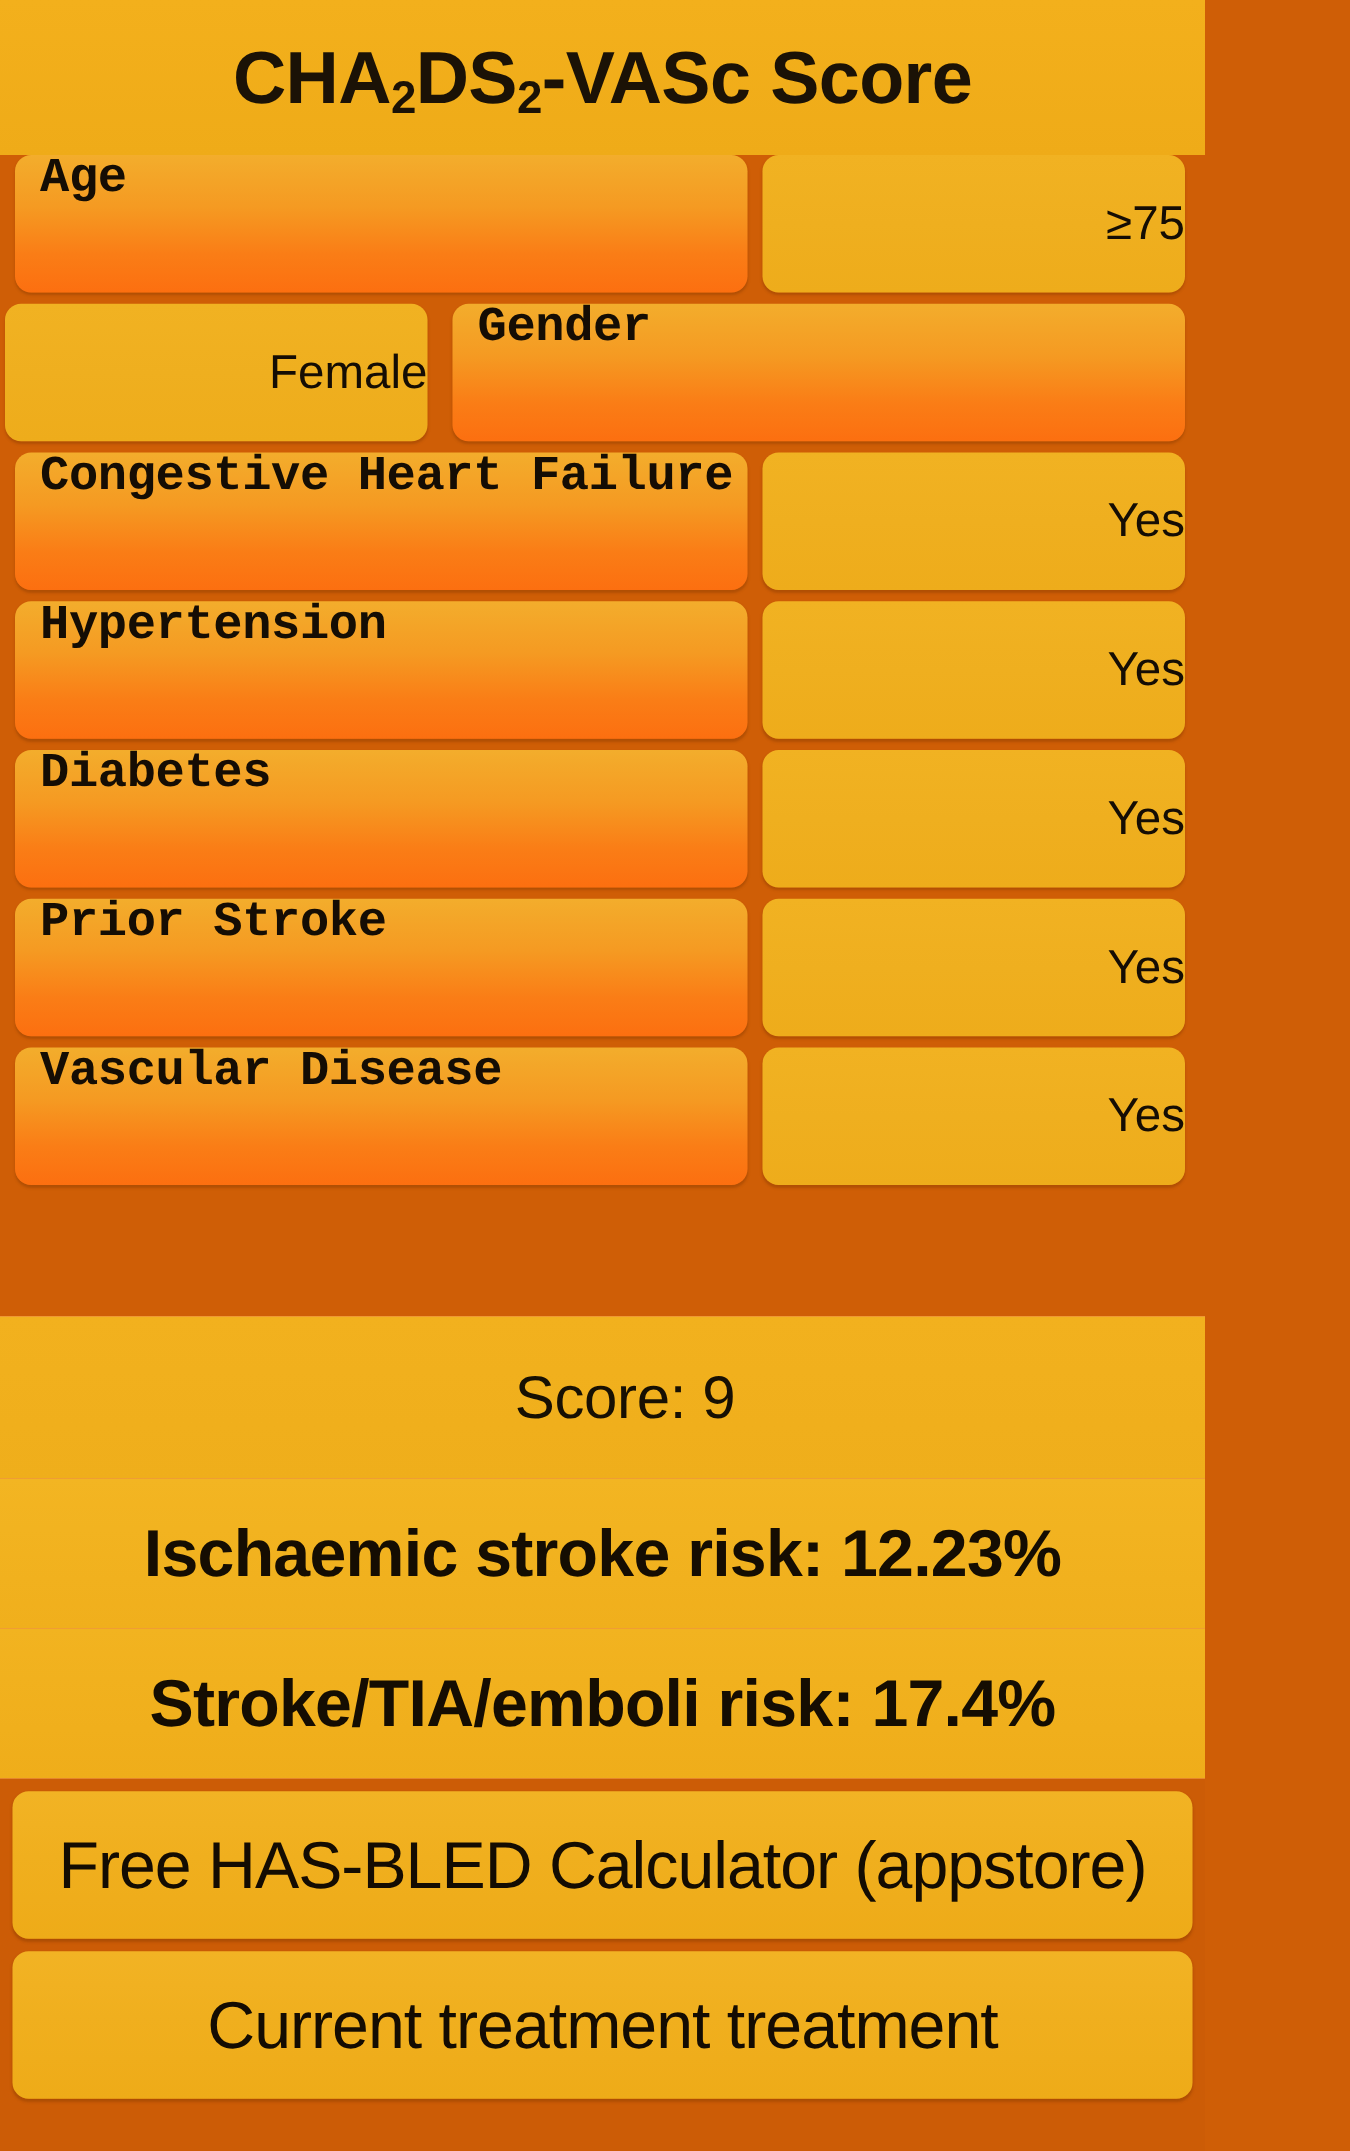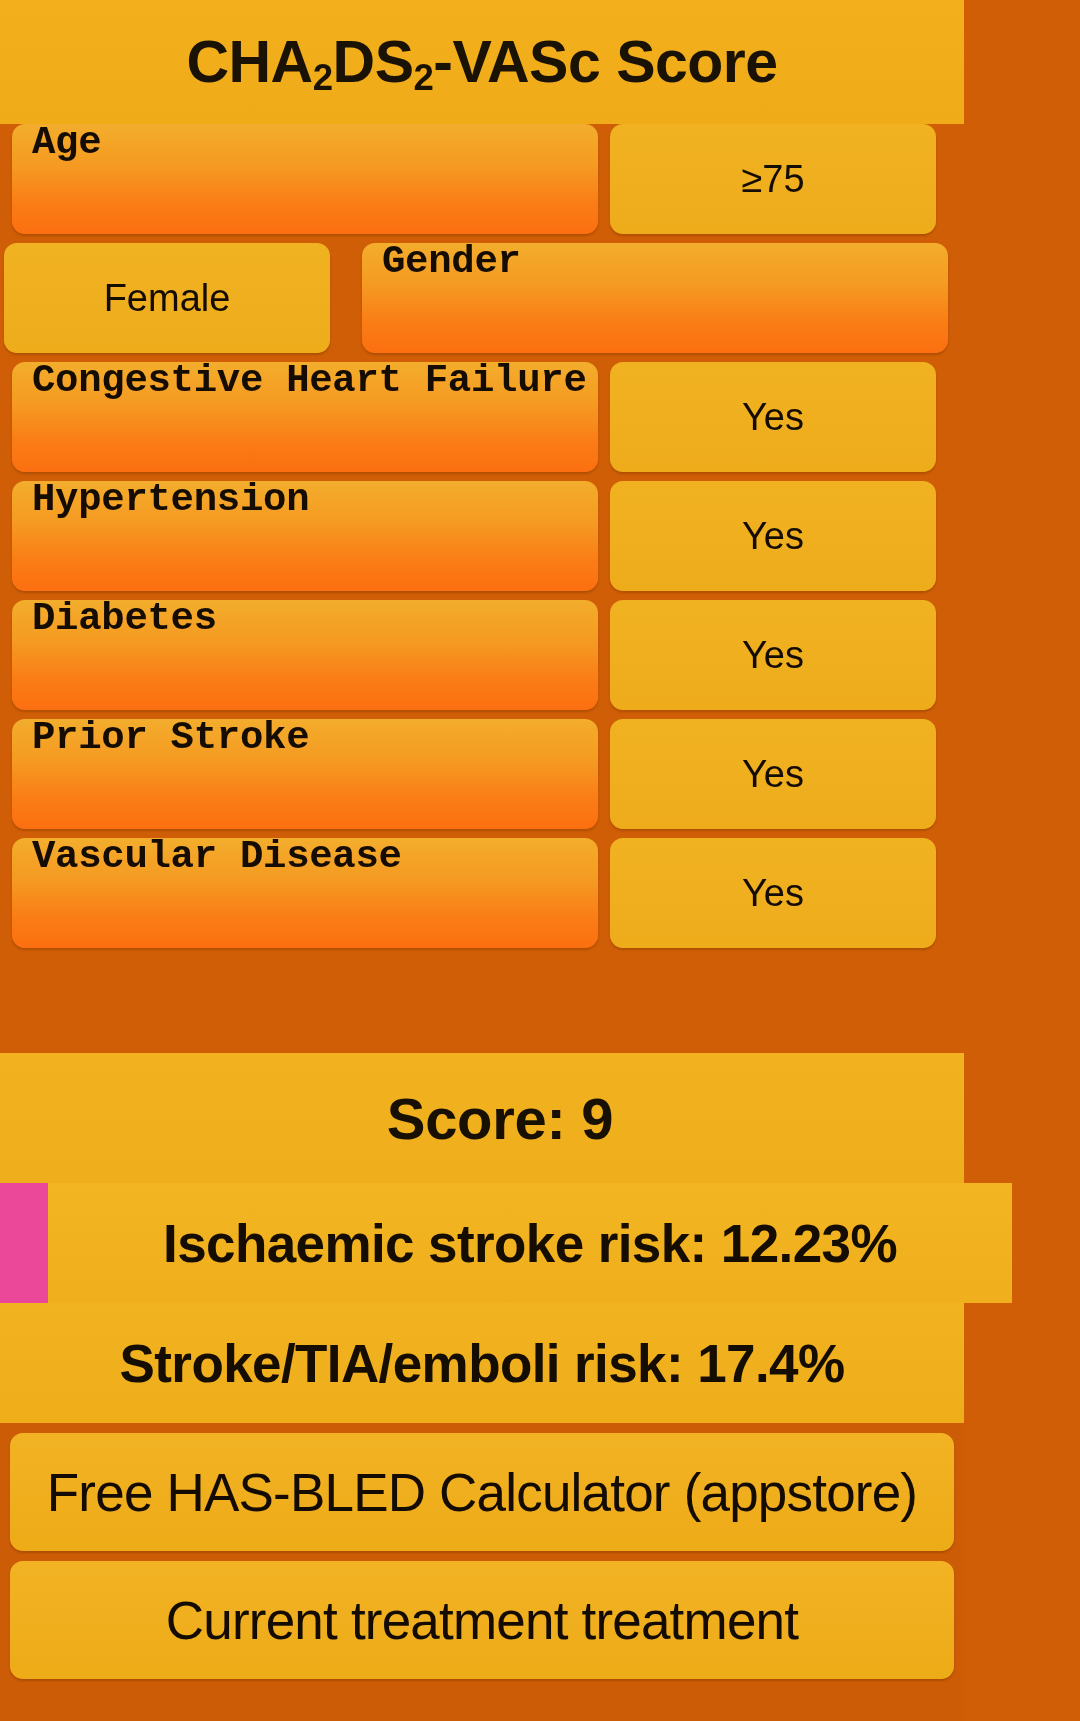--- a/index.html
+++ b/index.html
@@ -83,29 +83,29 @@
         #fc6f10 100%);
     box-shadow: 0 2px 2px rgba(120,52,0,0.35);
     display: flex;
     align-items: flex-start;
     justify-content: flex-start;
     padding: 0 0 20px 20px;
     font-family: Liberation Mono, monospace;
   }
   .cell.value {
     flex: 1 1 auto;
-    margin-right: 24px;
+    margin-right: 12px;
     background: linear-gradient(to bottom,
         #f1b222 0%,
         #efaf1f 50%,
         #eeac1b 100%);
     box-shadow: 0 2px 2px rgba(120,52,0,0.35);
     display: flex;
     align-items: center;
-    justify-content: center;
+    justify-content: flex-end;
   }
   .label-text {
     font-size: 39px;
     font-weight: bold;
     color: #150d04;
     line-height: 1;
     letter-spacing: -0.3px;
     white-space: nowrap;
   }
   .value-text {
@@ -123,31 +123,30 @@
     justify-content: center;
     box-sizing: border-box;
     width: 100%;
   }
   .band-score {
     flex: 0 0 130px;
     height: 130px;
     background: linear-gradient(to bottom, #f2b11e 0%, #efae1b 100%);
   }
   .band-score .band-text {
-    font-size: 58px;
-    font-weight: bold;
+    font-size: 48px;
+    font-weight: normal;
     color: #171003;
     letter-spacing: -0.3px;
     margin-left: 36px;
   }
   .band-risk1 {
     flex: 0 0 120px;
     height: 120px;
     background: linear-gradient(to bottom, #f3b522 0%, #f0af1c 100%);
-    margin-left: 48px;
   }
   .band-risk2 {
     flex: 0 0 120px;
     height: 120px;
     background: linear-gradient(to bottom, #f2b320 0%, #efad1a 100%);
   }
   .band-risk1 .band-text,
   .band-risk2 .band-text {
     font-size: 53px;
     font-weight: bold;

